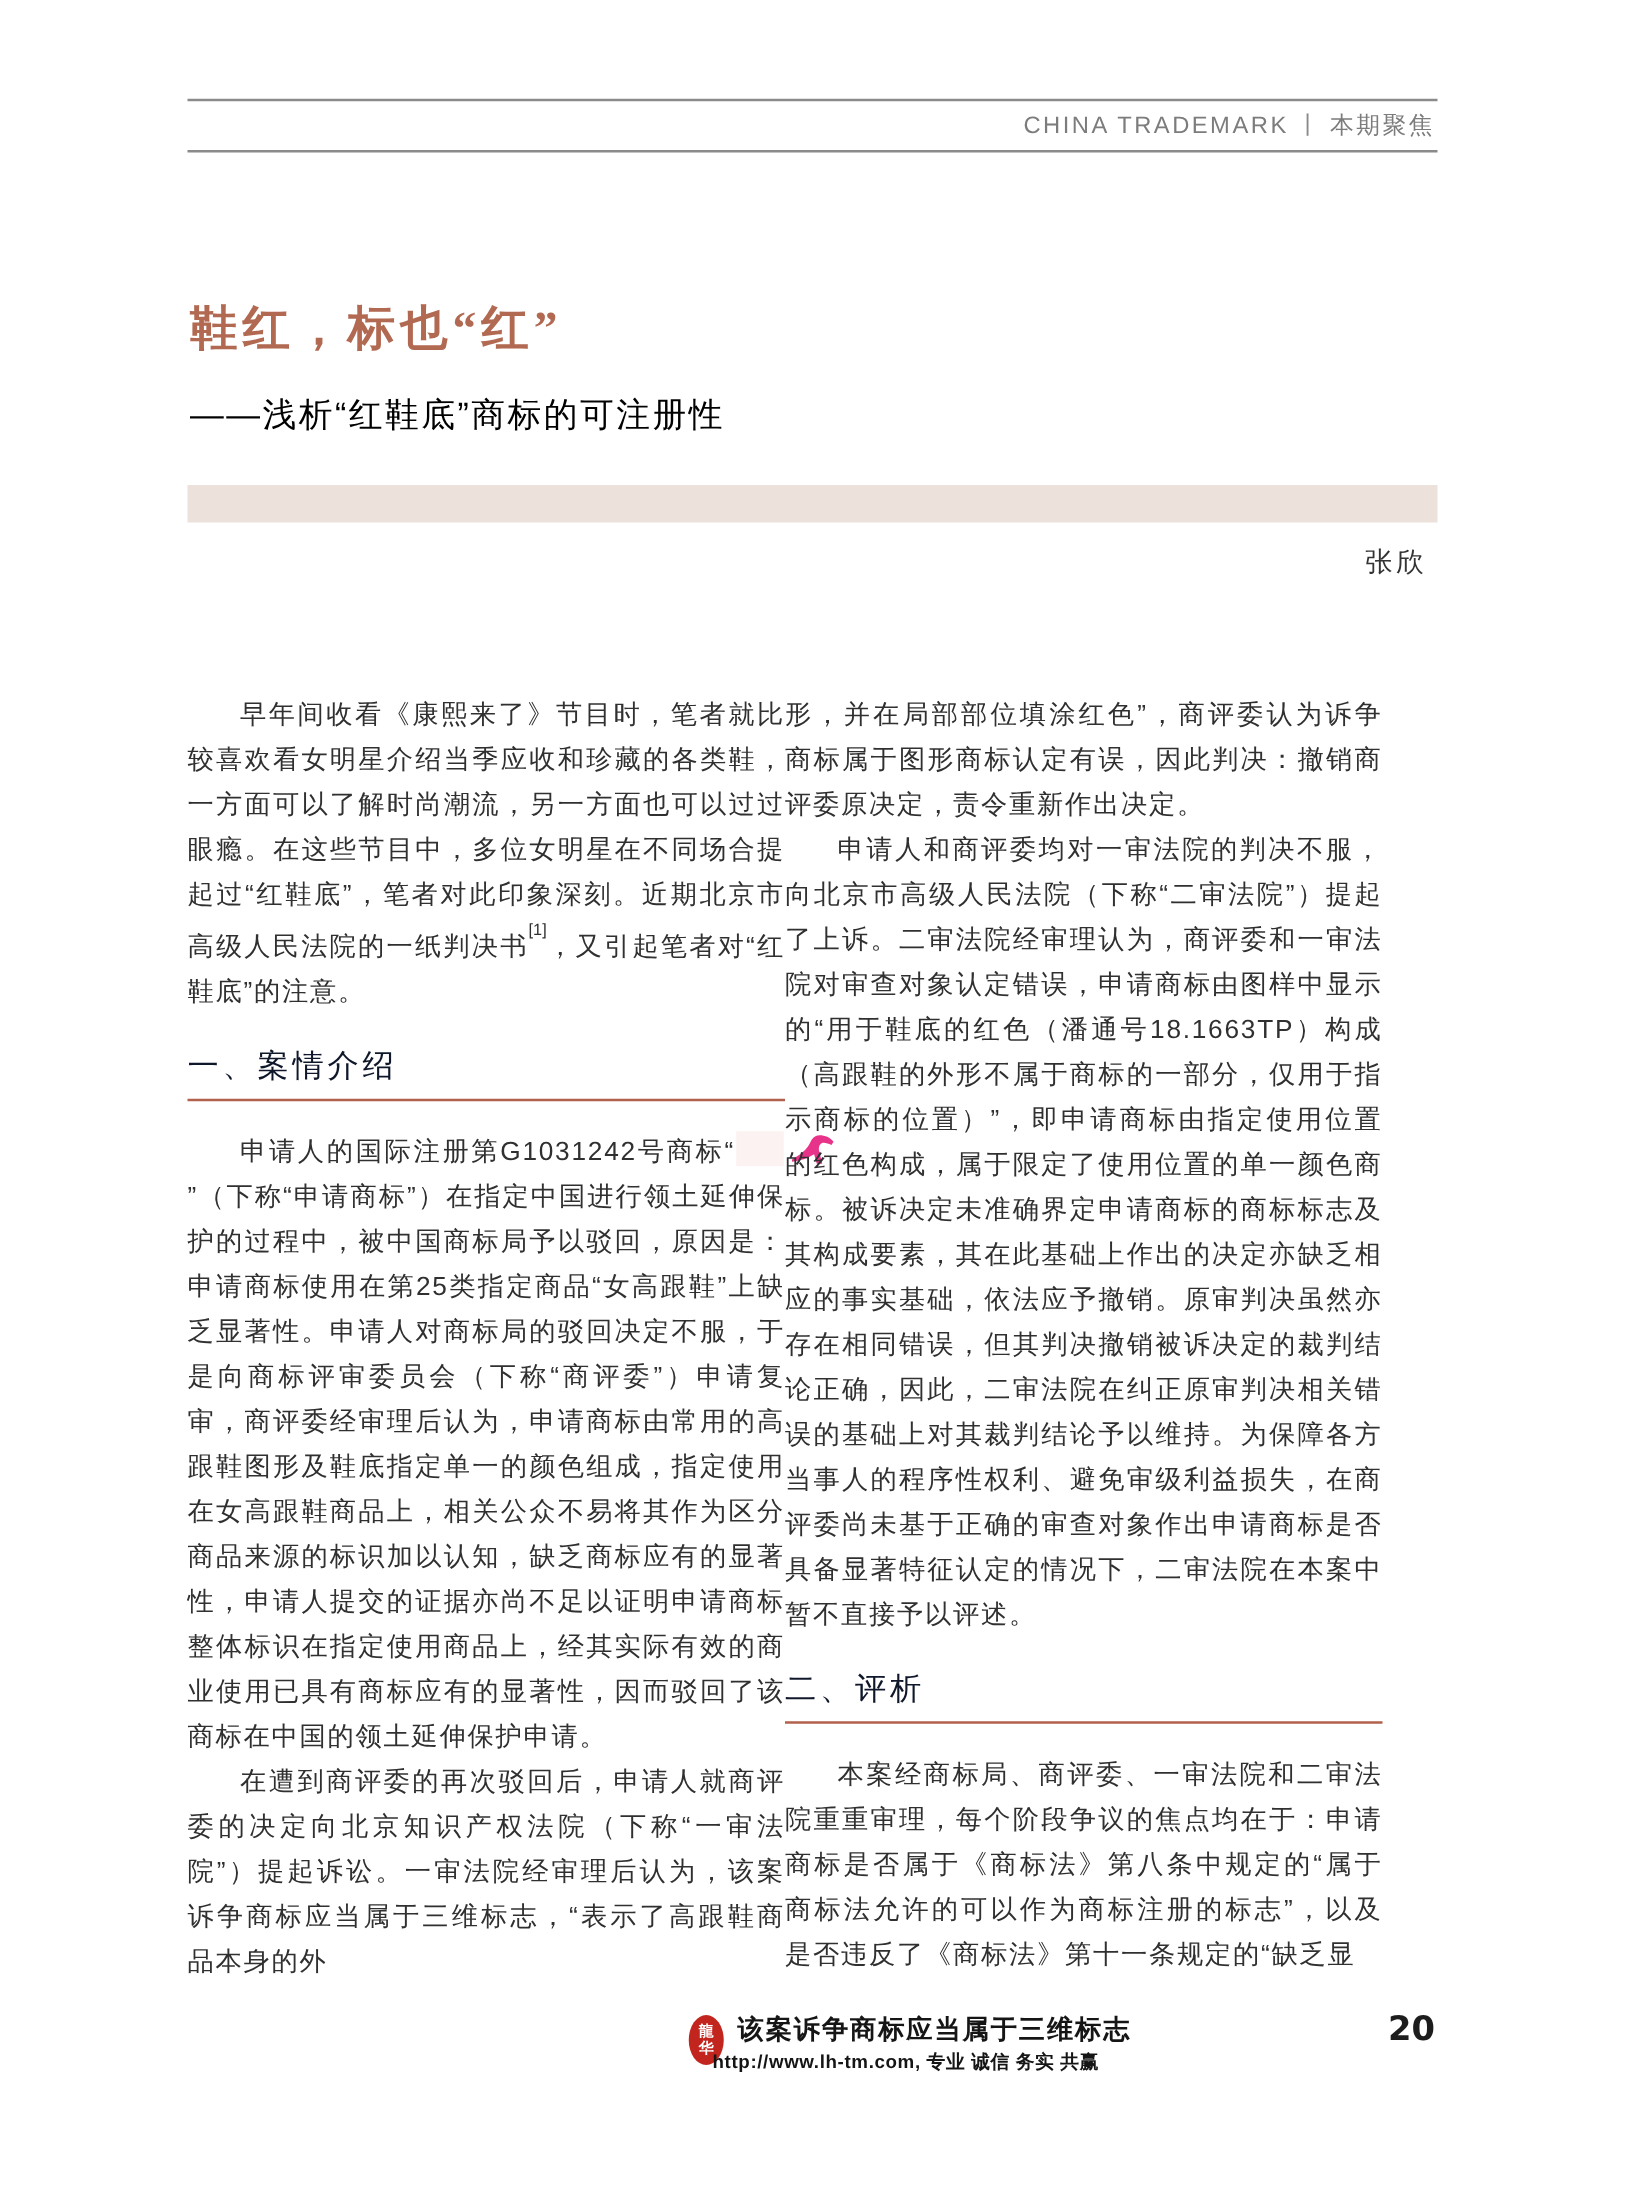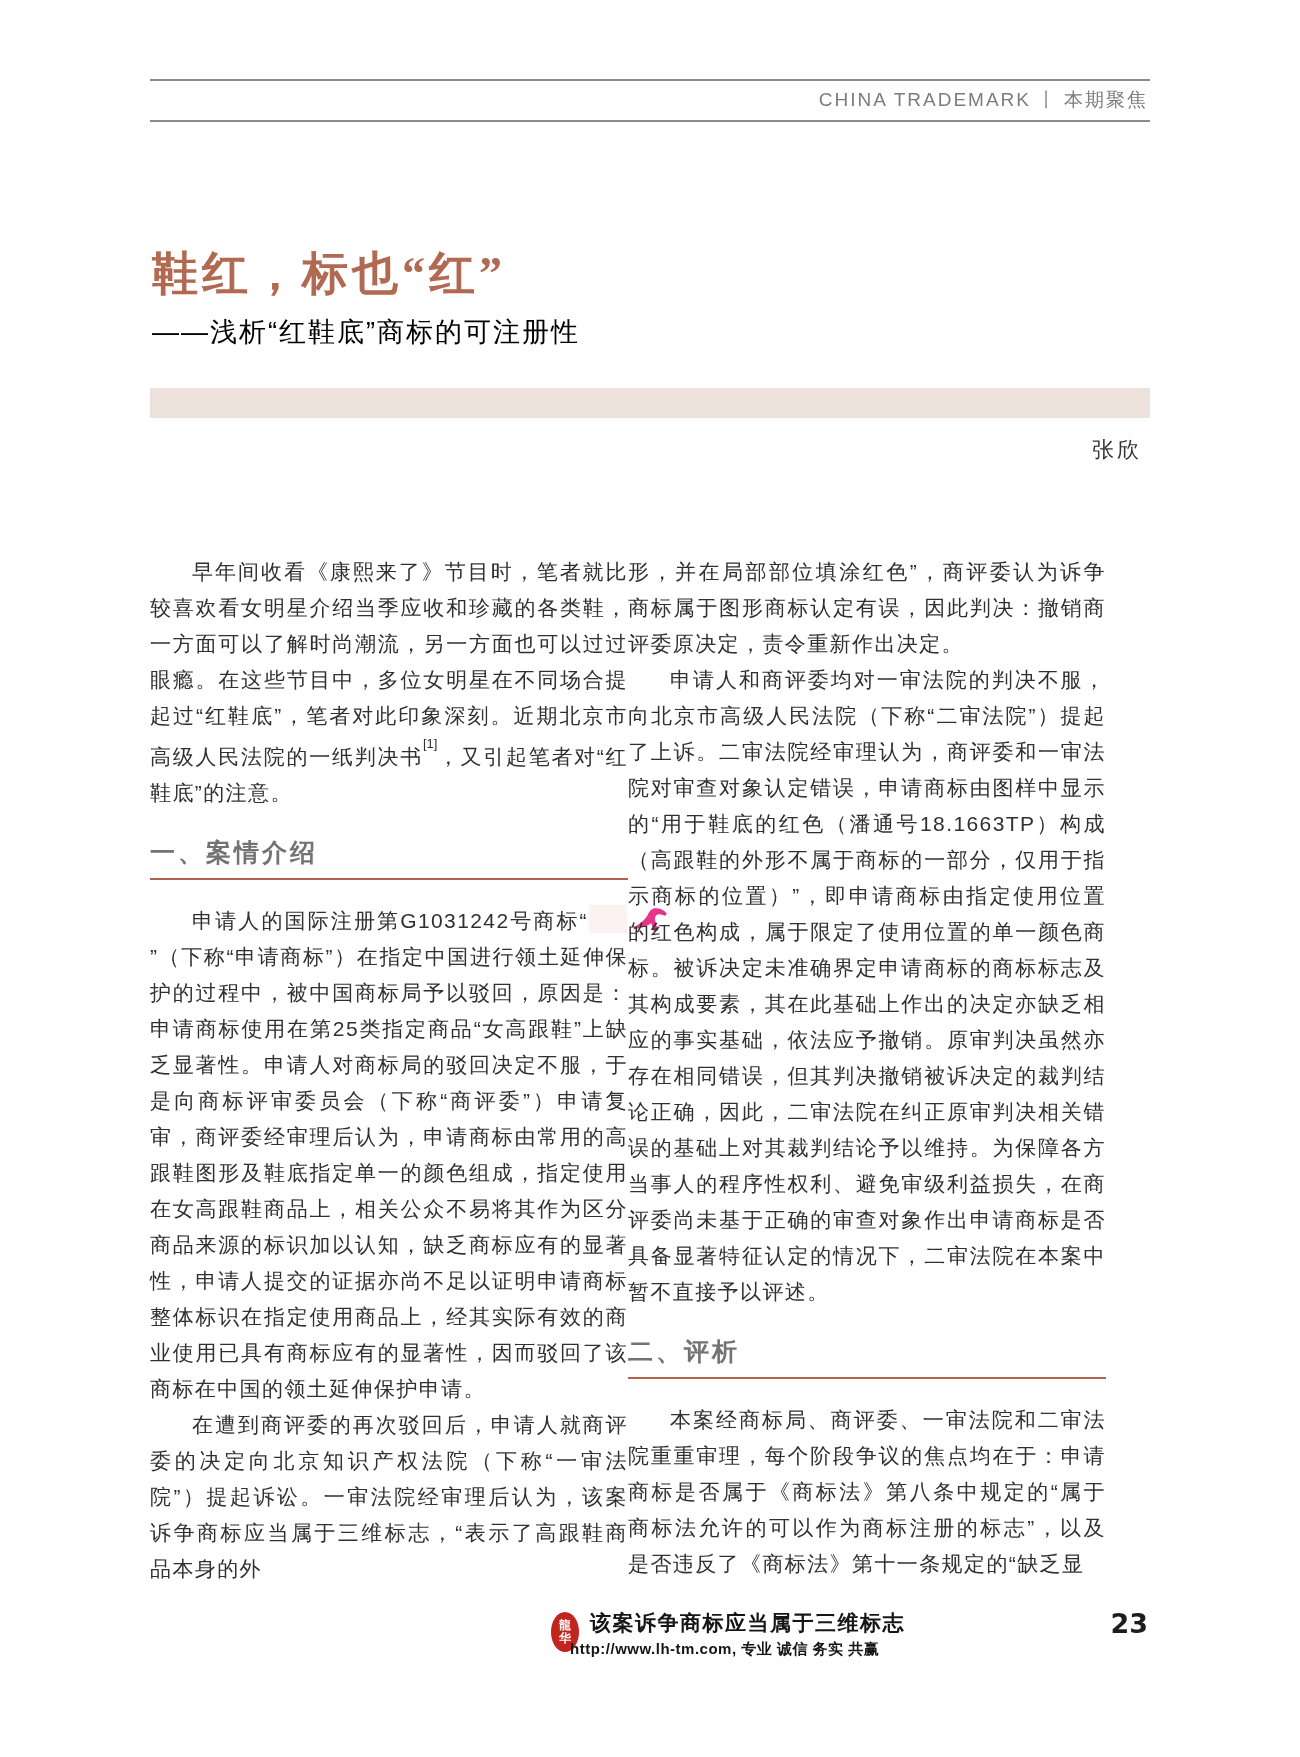--- a/index.html
+++ b/index.html
@@ -13,40 +13,40 @@
   .rule-bottom{top:120px;}
   .journal-line{
     position:absolute;left:150px;top:87px;width:998px;text-align:right;
     font-size:19px;color:#7c7c7c;letter-spacing:2px;
   }
   .journal-line .divider{margin:0 6px;color:#8a8a8a;}
   
   .main-title{
     position:absolute;left:152px;top:212px;
     font-family:"Liberation Serif",serif;font-weight:bold;
-    font-size:46px;color:#b26952;letter-spacing:4px;
+    font-size:38px;color:#b26952;letter-spacing:4px;
   }
   .sub-title{
     position:absolute;left:152px;top:314px;
     font-size:27px;color:#000000;letter-spacing:2px;
   }
   .title-bar{position:absolute;left:150px;top:388px;width:1000px;height:30px;background:#ece1db;}
   .author{
     position:absolute;left:150px;top:435px;width:992px;text-align:right;
     font-size:22px;color:#333;letter-spacing:3px;
   }
   
   .columns{position:absolute;left:150px;top:554px;width:1000px;display:flex;}
   .col{width:478px;font-size:21px;line-height:36px;letter-spacing:1.4px;
        text-align:justify;color:#303030;}
   .col p{margin:0;}
   .col p.indent{text-indent:2em;}
   .section-heading{
-    font-family:"Liberation Serif",serif;font-weight:bold;
-    font-size:25px;line-height:30px;color:#737373;letter-spacing:3px;
+    font-family:"Liberation Serif",serif;font-weight:normal;
+    font-size:25px;line-height:30px;color:#0f172a;letter-spacing:3px;
     margin:27px 0 0 0;
   }
   .section-rule{height:2px;background:#b2614c;margin:10px 0 23px 0;}
   sup.footnote{font-size:13px;letter-spacing:0;position:relative;top:-8px;}
   .shoe-mark{
     display:inline-block;width:38px;height:28px;vertical-align:-5px;
     background:#fcf2f1;margin:0 1px;
   }
   
   .seal{
@@ -110,15 +110,15 @@
     </div>
 
   </div>
 
   <div class="seal">
     <span>龍</span>
     <span>华</span>
   </div>
   <div class="company">该案诉争商标应当属于三维标志</div>
   <div class="tagline">http://www.lh-tm.com, 专业 诚信 务实 共赢</div>
-  <div class="page-number">23</div>
+  <div class="page-number">20</div>
 
 </div>
 
 </body></html>

